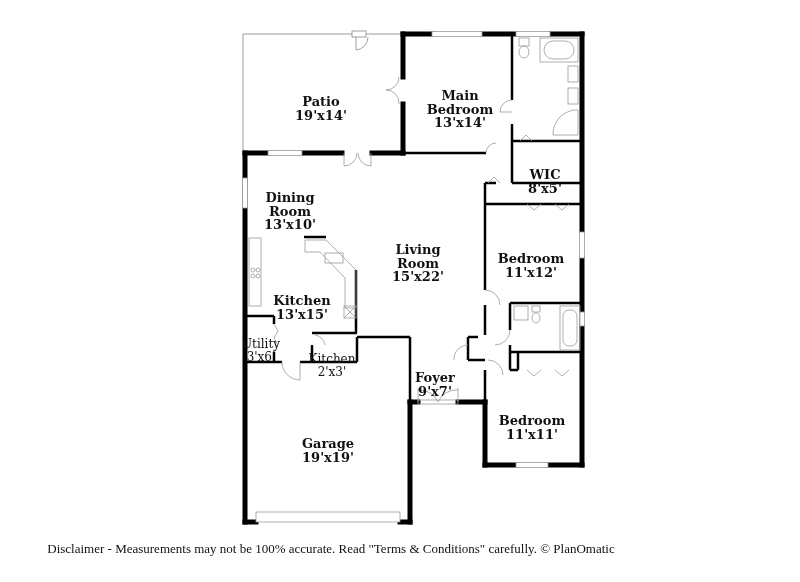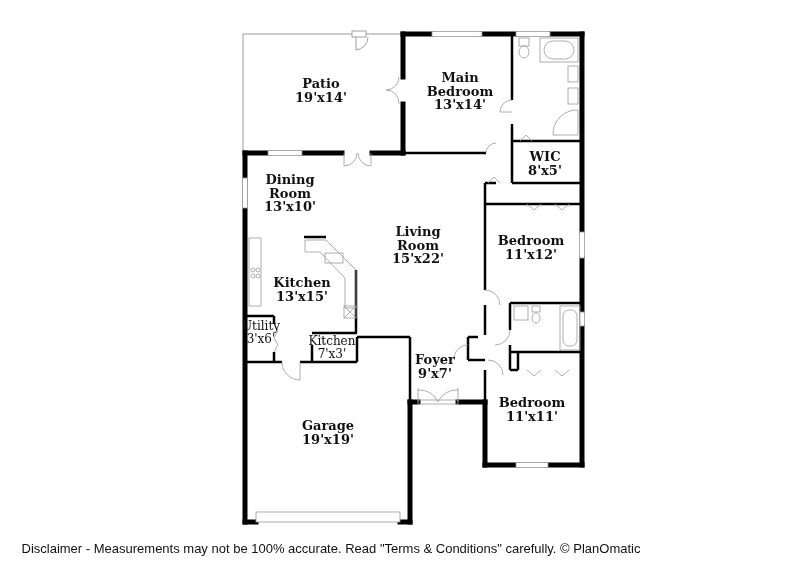--- a/index.html
+++ b/index.html
@@ -1,23 +1,23 @@
 <!DOCTYPE html>
 <html><head>
 <meta charset="utf-8">
 <style>
   html,body{margin:0;padding:0;background:#fff;}
   body{width:800px;height:582px;position:relative;overflow:hidden;font-family:"DejaVu Serif","Liberation Serif",serif;}
   #plan{position:absolute;left:0;top:0;}
-  .label{position:absolute;text-align:center;color:#111;font-weight:bold;line-height:1.05;transform:translate(-50%,-50%);white-space:nowrap;}
+  .label{position:absolute;text-align:center;color:#111;font-weight:bold;line-height:1.05;transform:translate(-50%,-50%);white-space:nowrap;margin-top:18px;}
   .label .name{display:block;}
   .label .dim{display:block;}
   .lg{font-size:13px;}
   .sm{font-size:12px;font-weight:normal;}
-  #disclaimer{position:absolute;left:0;width:662px;top:541px;text-align:center;font-family:Liberation Sans, sans-serif;font-size:13px;color:#111;}
+  #disclaimer{position:absolute;left:0;width:662px;top:541px;text-align:center;font-family:Liberation Serif, serif;font-size:13px;color:#111;}
 </style>
 </head>
 <body>
 
 <svg id="plan" width="800" height="582" viewBox="0 0 800 582" xmlns="http://www.w3.org/2000/svg">
   <g fill="none" stroke="#9a9a9a" stroke-width="1">
     <polyline points="243,150 243,34 400,34"></polyline>
   </g>
 
   <g fill="none" stroke="#888" stroke-width="0.8">
@@ -180,21 +180,21 @@
     <div class="label lg" style="left: 302px; top: 290px;">
       <span class="name">Kitchen</span>
       <span class="dim">13'x15'</span>
     </div>
     <div class="label sm" style="left: 261px; top: 333px;">
       <span class="name">Utility</span>
       <span class="dim">3'x6'</span>
     </div>
     <div class="label sm" style="left: 332px; top: 348px;">
       <span class="name">Kitchen</span>
-      <span class="dim">7'x3'</span>
+      <span class="dim">2'x3'</span>
     </div>
     <div class="label lg" style="left: 435px; top: 367px;">
       <span class="name">Foyer</span>
       <span class="dim">9'x7'</span>
     </div>
     <div class="label lg" style="left: 532px; top: 410px;">
       <span class="name">Bedroom</span>
       <span class="dim">11'x11'</span>
     </div>
     <div class="label lg" style="left: 328px; top: 433px;">

